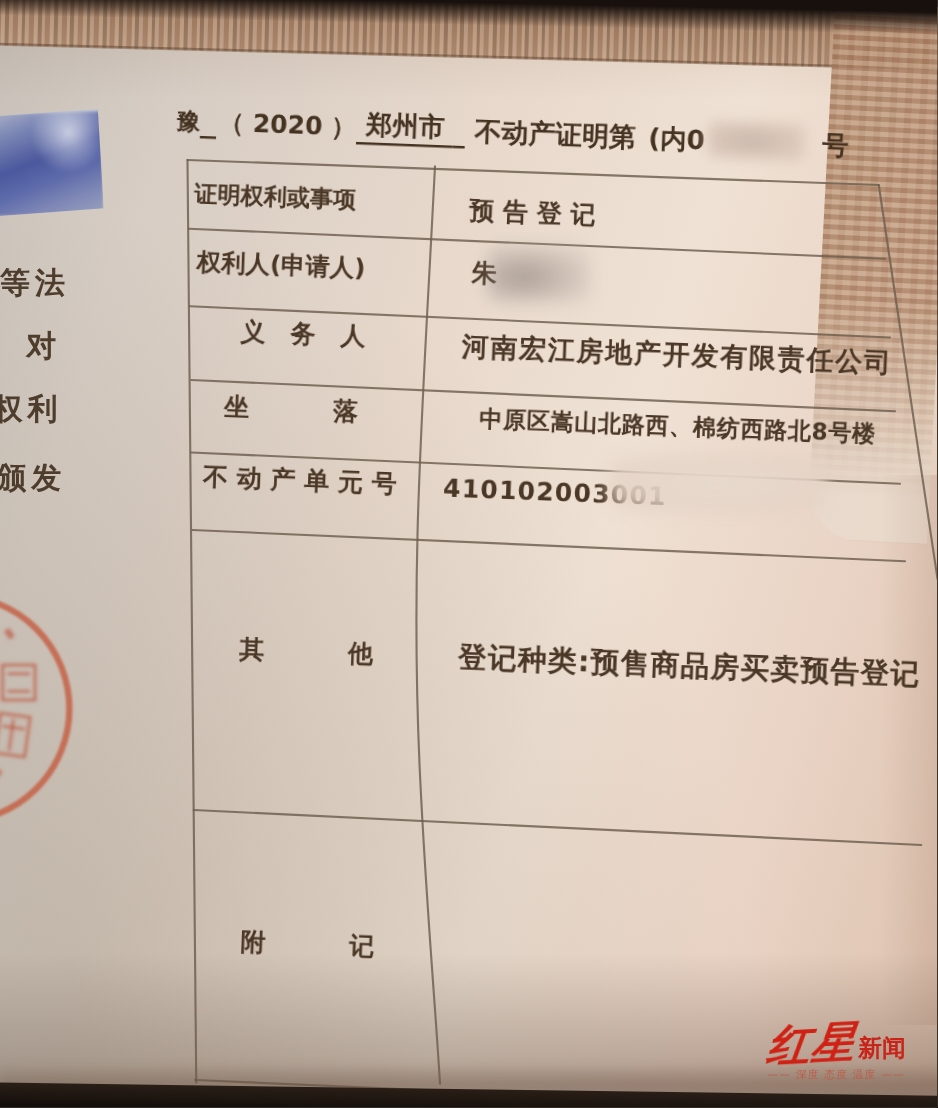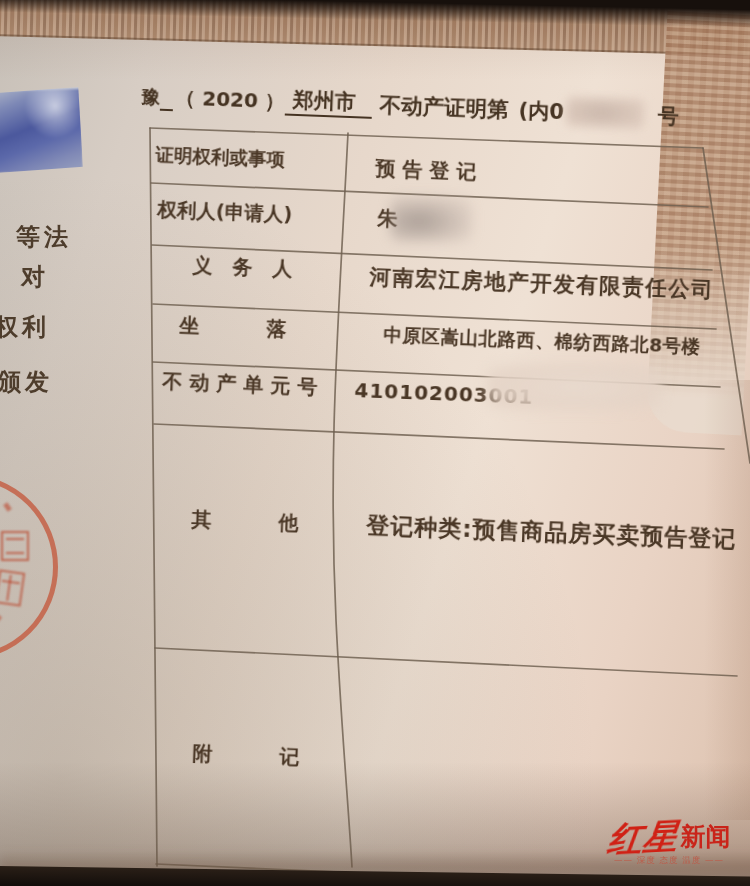--- a/index.html
+++ b/index.html
@@ -89,36 +89,36 @@
   .redact{position:absolute;border-radius:10px;filter:blur(6px);z-index:6;}
   .redact.name{left:390px;top:196px;width:82px;height:46px;
     background:radial-gradient(ellipse at 35% 55%, rgba(120,110,106,.55), rgba(185,170,162,.40) 60%, rgba(222,205,193,.05));}
   .redact.unit{left:487px;top:364px;width:174px;height:46px;
     background:radial-gradient(ellipse at 50% 50%, rgba(232,217,205,.98), rgba(228,211,198,.85) 70%, rgba(228,211,198,.1));}
   
   .watermark{position:absolute;left:592px;top:820px;width:154px;z-index:10;text-align:center;}
   .wm-row{display:flex;align-items:flex-end;justify-content:center;}
   .wm-script{font-family:"DejaVu Serif","Liberation Serif",serif;font-style:italic;font-weight:700;
     font-size:35px;line-height:.9;color:#d02115;transform:skewX(-10deg) rotate(-3deg);filter:blur(.3px);}
-  .wm-block{font-size:25px;font-weight:700;color:#c9241a;margin-left:3px;filter:blur(.3px);}
+  .wm-block{font-size:19px;font-weight:700;color:#c9241a;margin-left:3px;filter:blur(.3px);}
   .wm-tag{font-size:8.5px;color:#bb5c4a;letter-spacing:1px;margin-top:2px;white-space:nowrap;filter:blur(.2px);}
 </style>
 </head>
 <body>
 
 <div class="photo">
 
   <div class="deco-top"></div>
   <div class="deco-right"></div>
   <div class="dark-top"></div>
   <div class="vignette-right"></div>
 
   <div class="sticker"></div>
 
-  <div class="frag" style="left:0px;top:221px;padding-left:16px;">等法</div>
+  <div class="frag" style="left:0px;top:210px;">等法</div>
   <div class="frag" style="left:21px;top:261px;">对</div>
   <div class="frag" style="left:-6px;top:311px;">权利</div>
   <div class="frag" style="left:-3px;top:366px;">颁发</div>
 
   <div class="seal">
     <div class="g1"></div>
     <div class="g2"></div>
     <div class="tick" style="left:118px;top:136px;transform:rotate(40deg);"></div>
 
     <div class="tick" style="left:128px;top:24px;transform:rotate(-35deg);"></div>

